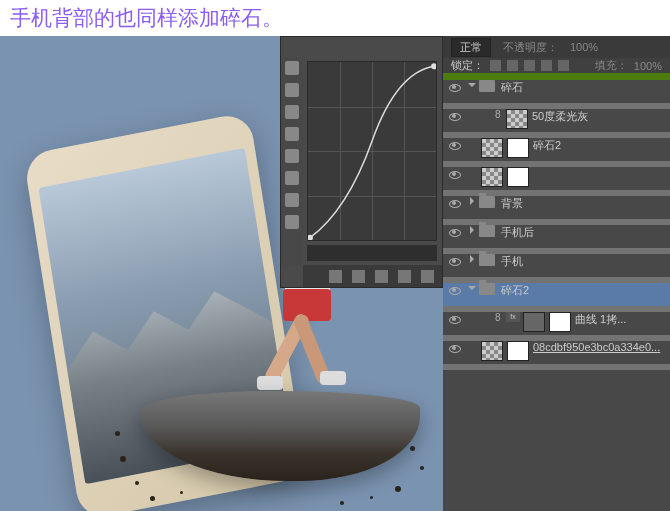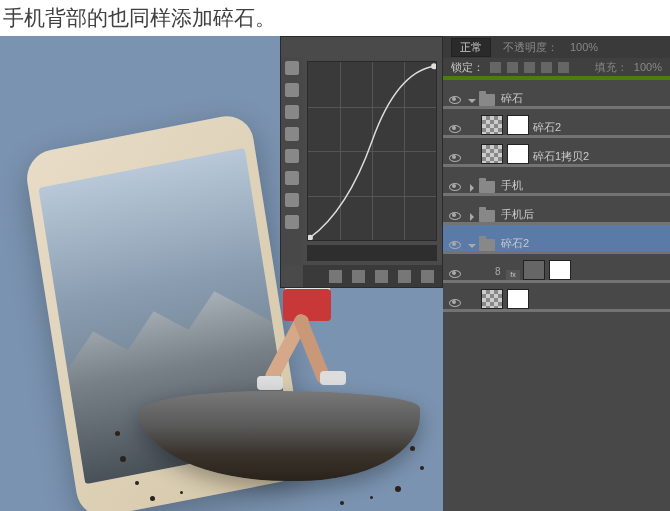--- a/index.html
+++ b/index.html
@@ -1,17 +1,17 @@
 <!DOCTYPE html>
 <html><head>
 <meta charset="utf-8">
 <style>
 *{margin:0;padding:0;box-sizing:border-box;font-family:"Microsoft YaHei",sans-serif}
 body{width:670px;height:511px;background:#fff;overflow:hidden}
-.caption{font-size:21px;color:#404040;padding:4px 3px;background:#fff}
+.caption{font-size:21px;color:#8b5cf6;padding:4px 10px;background:#fff}
 .workspace{position:relative;width:670px;height:480px}
 .canvas{position:absolute;left:0;top:0;width:443px;height:480px;background:#7a93b0;overflow:hidden}
 .phone{position:absolute;left:50px;top:95px;width:230px;height:370px;transform:rotate(-9deg) skewY(-2deg);background:linear-gradient(135deg,#e8dcc8,#d4c7a8);border-radius:28px;box-shadow:0 10px 30px rgba(0,0,0,.25)}
 .phone-screen{position:absolute;left:10px;top:35px;right:10px;bottom:35px;background:linear-gradient(180deg,#b8c8d8 0%,#8a9db0 40%,#5a6b7a 100%);border-radius:4px;overflow:hidden}
 .mountains{position:absolute;bottom:0;left:0;right:0;height:55%;background:linear-gradient(180deg,#a8b0b8 0%,#788088 40%,#485058 100%);clip-path:polygon(0 30%,15% 10%,30% 25%,45% 5%,60% 20%,75% 0%,90% 15%,100% 25%,100% 100%,0 100%)}
 .runner{position:absolute;left:265px;top:205px;width:90px;height:180px}
 .runner-body{position:absolute;left:20px;top:0;width:45px;height:55px;background:#e8e8e8;border-radius:6px}
 .runner-shorts{position:absolute;left:18px;top:48px;width:48px;height:32px;background:#c83838;border-radius:4px}
 .runner-leg1{position:absolute;left:15px;top:70px;width:14px;height:75px;background:#d4a888;transform:rotate(28deg);border-radius:6px}
 .runner-leg2{position:absolute;left:40px;top:72px;width:14px;height:72px;background:#c89878;transform:rotate(-22deg);border-radius:6px}
@@ -28,24 +28,24 @@
 .curves-graph{position:absolute;left:26px;top:24px;width:130px;height:180px;background:#3a3a3a;border:1px solid #2a2a2a}
 .grid-line{position:absolute;background:#555}
 .gh{left:0;right:0;height:1px}.gv{top:0;bottom:0;width:1px}
 .curve-svg{position:absolute;left:0;top:0;width:100%;height:100%}
 .curves-footer{position:absolute;left:22px;bottom:0;right:0;height:22px;background:#3a3a3a;display:flex;align-items:center;justify-content:flex-end;gap:10px;padding:0 8px}
 .curves-footer .fi{width:13px;height:13px;background:#777}
 .hist{position:absolute;left:26px;top:208px;width:130px;height:16px;background:#2e2e2e}
 .layers{position:absolute;left:443px;top:0;width:227px;height:480px;background:#484848;color:#ccc;font-size:11px}
 .layers-top{height:22px;background:#3a3a3a;display:flex;align-items:center;padding:0 8px;gap:12px}
 .layers-top .sel{background:#2a2a2a;padding:1px 8px;border:1px solid #222}
-.layers-lock{height:22px;background:#404040;display:flex;align-items:center;padding:0 8px;gap:6px;border-bottom:4px solid #4d7c0f}
+.layers-lock{height:22px;background:#404040;display:flex;align-items:center;padding:0 8px;gap:6px;border-bottom:7px solid #4d7c0f}
 .layers-lock .li{width:11px;height:11px;background:#666}
 .layers-list{height:436px;overflow:hidden}
-.layer-row{display:flex;align-items:flex-end;height:29px;border-bottom:3px solid #737373;padding-left:4px}
+.layer-row{display:flex;align-items:flex-start;height:29px;border-bottom:6px solid #737373;padding-left:4px}
 .layer-row.sel{background:#5a7aa8}
 .eye{width:14px;height:14px;margin-right:6px;position:relative}
 .eye::before{content:"";position:absolute;left:2px;top:4px;width:10px;height:6px;border:1px solid #aaa;border-radius:50%}
 .eye::after{content:"";position:absolute;left:5px;top:5px;width:4px;height:4px;background:#aaa;border-radius:50%}
 .indent{display:inline-block}
 .arrow{width:10px;height:10px;margin-right:2px;position:relative}
 .arrow::before{content:"";position:absolute;border:4px solid transparent}
 .arrow.down::before{border-top-color:#aaa;top:3px;left:1px}
 .arrow.right::before{border-left-color:#aaa;top:1px;left:3px}
 .folder{width:16px;height:12px;background:#888;margin-right:6px;position:relative;border-radius:1px}
@@ -147,63 +147,78 @@
     <div class="layers-list" id="layers-list">
         <div class="layer-row">
           <div class="eye"></div>
           <span class="indent" style="width:0px"></span>
           <div class="arrow down"></div>
           <div class="folder"></div>
           <span class="layer-name">碎石</span>
         </div>
         <div class="layer-row">
           <div class="eye"></div>
+          <span class="indent" style="width:28px"></span>
+          <div class="link-ic"></div>
+          <div class="thumb checker"></div>
+          <span class="layer-name">50度柔光灰</span>
+        </div>
+        <div class="layer-row">
+          <div class="eye"></div>
           <span class="indent" style="width:14px"></span>
           <div class="thumb checker"></div>
           <div class="thumb white"></div>
           <span class="layer-name">碎石2</span>
         </div>
         <div class="layer-row">
           <div class="eye"></div>
           <span class="indent" style="width:14px"></span>
           <div class="thumb checker"></div>
           <div class="thumb white"></div>
-          <span class="layer-name">碎石1拷贝2</span>
         </div>
         <div class="layer-row">
           <div class="eye"></div>
           <span class="indent" style="width:0px"></span>
           <div class="arrow right"></div>
           <div class="folder"></div>
+          <span class="layer-name">背景</span>
+        </div>
+        <div class="layer-row">
+          <div class="eye"></div>
+          <span class="indent" style="width:0px"></span>
+          <div class="arrow right"></div>
+          <div class="folder"></div>
+          <span class="layer-name">手机后</span>
+        </div>
+        <div class="layer-row">
+          <div class="eye"></div>
+          <span class="indent" style="width:0px"></span>
+          <div class="arrow right"></div>
+          <div class="folder"></div>
           <span class="layer-name">手机</span>
-        </div>
-        <div class="layer-row">
-          <div class="eye"></div>
-          <span class="indent" style="width:0px"></span>
-          <div class="arrow right"></div>
-          <div class="folder"></div>
-          <span class="layer-name">手机后</span>
         </div>
         <div class="layer-row sel">
           <div class="eye"></div>
           <span class="indent" style="width:0px"></span>
           <div class="arrow down"></div>
           <div class="folder"></div>
           <span class="layer-name">碎石2</span>
         </div>
         <div class="layer-row">
           <div class="eye"></div>
           <span class="indent" style="width:28px"></span>
           <div class="link-ic"></div>
           <div class="fx-ic">fx</div>
           <div class="thumb "></div>
           <div class="thumb white"></div>
+          <span class="layer-name">曲线 1拷...</span>
         </div>
         <div class="layer-row">
           <div class="eye"></div>
           <span class="indent" style="width:14px"></span>
           <div class="thumb checker"></div>
           <div class="thumb white"></div>
+          <span class="layer-name underline">08cdbf950e3bc0a334e0...</span>
         </div>
       </div>
   </div>
 
 </div>
 
 </body></html>

